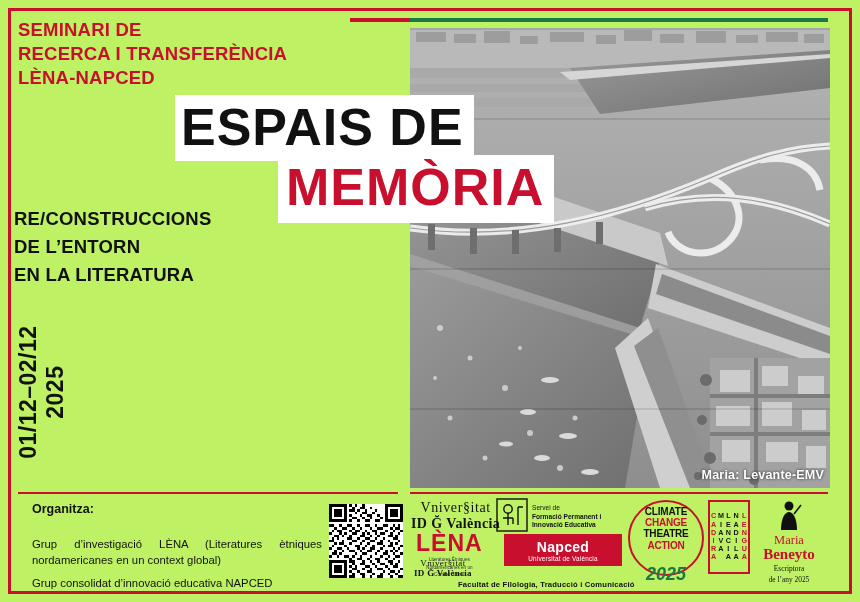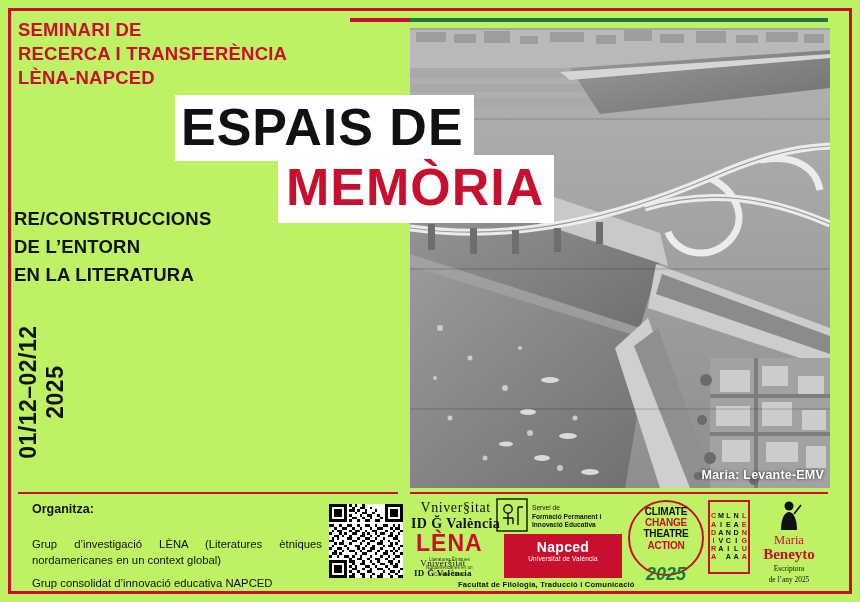--- a/index.html
+++ b/index.html
@@ -279,21 +279,21 @@
   }
   .sfpie .sftext b { font-weight: bold; }
   .napced {
     position: absolute;
     left: 108px;
     top: 38px;
     width: 118px;
     background: #c8102e;
     color: #fff;
     text-align: center;
-    padding: 5px 0 16px 0;
+    padding: 5px 0 4px 0;
   }
   .napced .n1 {
     font-size: 14px;
     font-weight: bold;
     letter-spacing: 0.3px;
   }
   .napced .n2 {
     font-size: 6.4px;
     letter-spacing: 0.2px;
   }

